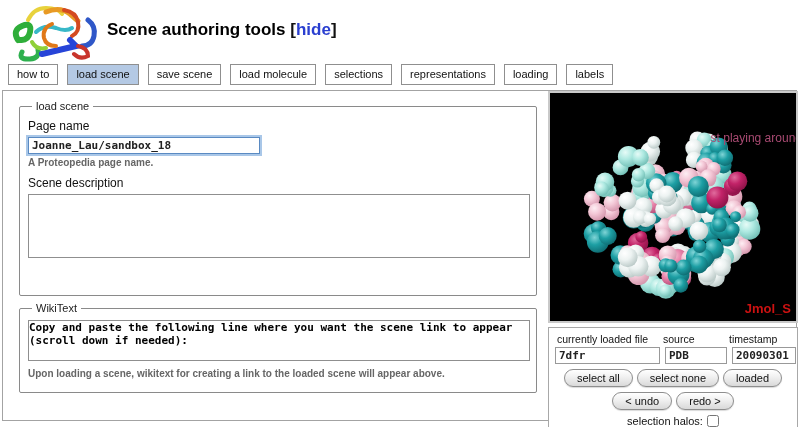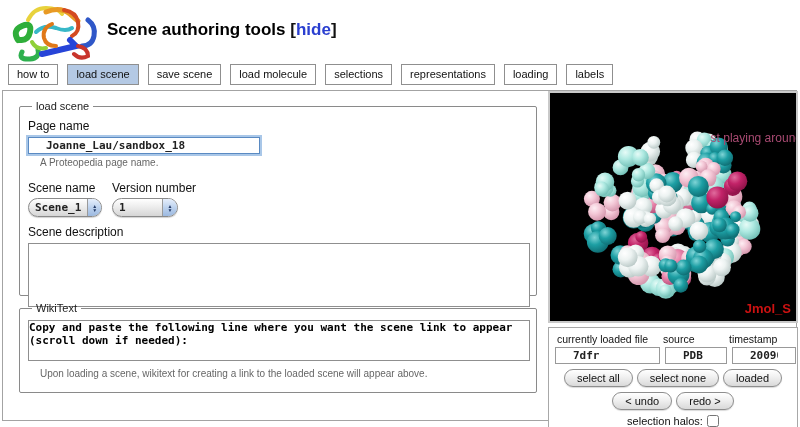--- a/index.html
+++ b/index.html
@@ -18,23 +18,23 @@
 
   
   .main-panel { position:absolute; left:2px; top:90px; width:795px; height:331px; border:1px solid #a3a3a3; background:#fff; }
 
   fieldset.box { position:absolute; left:16px; border:1px solid #8a8a8a; border-radius:2px; padding:4px 6px 6px 6px; background:#fff; }
   fieldset.box legend { font-size:11px; color:#222; padding:0 4px; margin-left:6px; }
   .fs-load { top:9px; width:516px; height:196px; }
   .fs-wiki { top:211px; width:516px; height:91px; }
 
   .field-label { font-size:12px; color:#111; margin:3px 0 2px 2px; }
-  .hint { font-size:10px; color:#666; margin:3px 0 0 14px; }
-
-  .text-input { font-family:"DejaVu Sans Mono", monospace; font-size:11px; font-weight:bold; color:#222; border:1px solid #7f9db9; background:#fff; height:17px; padding:1px 17px; }
+  .hint { font-size:10px; color:#666; margin:3px 0 0 2px;font-weight:bold; }
+
+  .text-input { font-family:"DejaVu Sans Mono", monospace; font-size:11px; font-weight:bold; color:#222; border:1px solid #7f9db9; background:#fff; height:17px; padding:1px 3px; }
   .page-input { width:232px; border:1px solid #5a8ac2; box-shadow:0 0 0 2px #a9c7e8; outline:none; margin-left:2px; }
 
   .select-row { display:flex; gap:10px; margin:10px 0 0 2px; }
   .select-col .field-label { margin-left:0; }
   .aqua-select { display:inline-flex; align-items:center; height:19px; border:1px solid #8a8a8a; border-radius:10px; background:linear-gradient(#ffffff,#e9e9e9 55%,#d6d6d6); overflow:hidden; cursor:default; box-shadow:0 1px 1px rgba(0,0,0,.18); }
   .aqua-select .val { font-family:"DejaVu Sans Mono", monospace; font-size:11px; font-weight:bold; color:#222; padding:0 6px; }
   .aqua-select .stepper { width:15px; align-self:stretch; display:flex; flex-direction:column; align-items:center; justify-content:center; background:linear-gradient(#e6effc,#b9cfec 55%,#9cb9e0); border-left:1px solid #9a9a9a; font-size:5px; line-height:4px; color:#243a66; }
   .sel-scene { width:74px; } .sel-scene .val{ flex:1; }
   .sel-version { width:66px; } .sel-version .val{ flex:1; }
 
@@ -99,42 +99,20 @@
 </div>
 
 <div class="main-panel">
 
   <fieldset class="box fs-load">
     <legend>load scene</legend>
     <div class="field-label">Page name</div>
     <input class="text-input page-input" type="text" value="Joanne_Lau/sandbox_18" style="">
     <div class="hint">A Proteopedia page name.</div>
 
-    <div class="select-row">
-      <div class="select-col">
-        <div class="field-label">Scene name</div>
-        <div class="aqua-select sel-scene">
-          <span class="val">Scene_1</span>
-          <span class="stepper">
-              <span>▲</span>
-              <span>▼</span>
-            </span>
-        </div>
-      </div>
-      <div class="select-col">
-        <div class="field-label">Version number</div>
-        <div class="aqua-select sel-version">
-          <span class="val">1</span>
-          <span class="stepper">
-              <span>▲</span>
-              <span>▼</span>
-            </span>
-        </div>
-      </div>
-    </div>
 
     <div class="field-label" style="margin-top:8px;">Scene description</div>
     <textarea class="desc-area" style=""></textarea>
   </fieldset>
 
   <fieldset class="box fs-wiki">
     <legend>WikiText</legend>
     <textarea class="wiki-area" style="">Copy and paste the following line where you want the scene link to appear
 (scroll down if needed):
 

